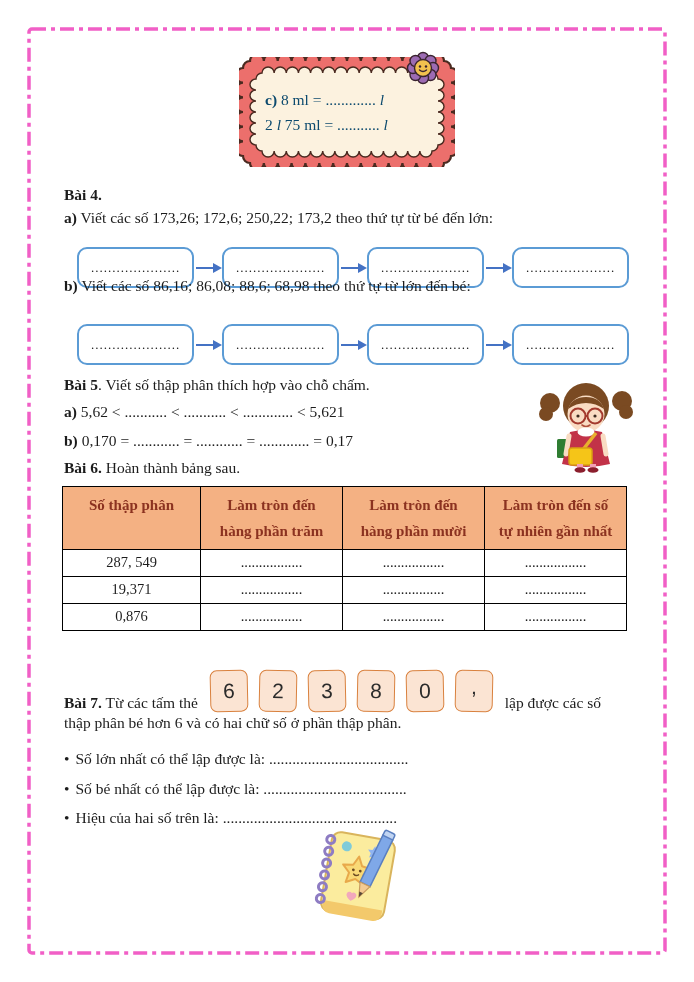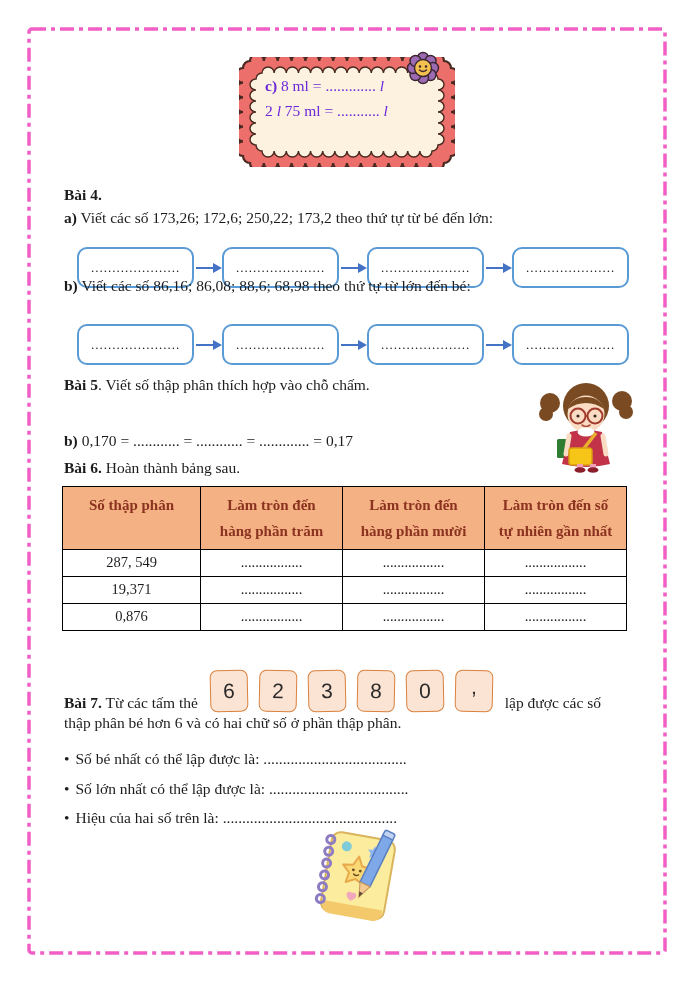--- a/index.html
+++ b/index.html
@@ -7,22 +7,22 @@
     position:relative;width:694px;height:982px;background:#ffffff;overflow:hidden;
     font-family:"Liberation Serif", serif;color:#1c1c1c;font-size:15.5px;
   }
   .page-border{position:absolute;left:0;top:0;pointer-events:none;}
 
   
   .callout{position:absolute;left:239px;top:57px;width:216px;height:110px;}
   .callout-frame{position:absolute;left:0;top:0;}
   .callout-text{
     position:absolute;left:26px;top:20px;width:168px;height:70px;
-    display:flex;flex-direction:column;justify-content:flex-start;gap:7px;
-    font-size:15.5px;color:#6d28d9;
+    display:flex;flex-direction:column;justify-content:center;gap:7px;
+    font-size:15.5px;color:#0c4a6e;
   }
   .c-line i{font-family:"Liberation Serif",serif;}
   .flower{position:absolute;right:12px;top:-8px;}
 
   
   .line{position:absolute;left:64px;white-space:nowrap;}
   .bold{font-weight:bold;}
 
   
   .seq-row{position:absolute;left:77px;width:552px;display:flex;align-items:center;}
@@ -139,20 +139,21 @@
     <div class="seq-box">
         <span class="dots">.....................</span>
       </div>
     <span class="arrow"></span>
     <div class="seq-box">
         <span class="dots">.....................</span>
       </div>
   </div>
 
   <div class="line" style="top:376px;"><b>Bài 5</b><span>. Viết số thập phân thích hợp vào chỗ chấm.</span></div>
+  <div class="line" style="top:403px;"><b>a)</b><span> 5,62 &lt; ........... &lt; ........... &lt; ............. &lt; 5,621</span></div>
   <div class="line" style="top:432px;"><b>b)</b><span> 0,170 = ............ = ............ = ............. = 0,17</span></div>
 
   <svg class="girl" width="106" height="100" viewBox="0 0 106 100">
     <circle cx="17" cy="30" r="10" fill="#7A4A22"></circle>
       <circle cx="13" cy="41" r="7" fill="#7A4A22"></circle>
     <circle cx="89" cy="28" r="10" fill="#7A4A22"></circle>
       <circle cx="93" cy="39" r="7" fill="#7A4A22"></circle>
     <circle cx="53" cy="33" r="23" fill="#7A4A22"></circle>
     <circle cx="53" cy="41" r="18.5" fill="#F9DCC3"></circle>
     <path d="M35,36 q4,-12 18,-12 q14,0 18,12 q-8,-6 -18,-6 q-10,0 -18,6Z" fill="#7A4A22"></path>
@@ -235,22 +236,22 @@
         </div>
       <div class="card comma">
           <span>,</span>
         </div>
     </div>
     <span class="seg">lập được các số</span>
   </div>
   <div class="line" style="top:714px;">thập phân bé hơn 6 và có hai chữ số ở phần thập phân.</div>
 
   <div class="bullets">
+    <div class="bullet-line"><span class="b">•</span><span>Số lớn nhất có thể lập được là: ....................................</span></div>
     <div class="bullet-line"><span class="b">•</span><span>Số bé nhất có thể lập được là: .....................................</span></div>
-    <div class="bullet-line"><span class="b">•</span><span>Số lớn nhất có thể lập được là: ....................................</span></div>
     <div class="bullet-line"><span class="b">•</span><span>Hiệu của hai số trên là: .............................................</span></div>
   </div>
 
   <svg class="notebook" width="132" height="114" viewBox="0 0 132 114">
     <g transform="rotate(10 66 57)">
       <rect x="32" y="12" width="64" height="80" rx="9" fill="#FBEC9E" stroke="#D9B45C" stroke-width="2"></rect>
       <path d="M34,82 h60 v4 a8,8 0 0 1 -8,8 h-44 a8,8 0 0 1 -8,-8 Z" fill="#F3C96B"></path>
       <g fill="none" stroke="#8E7CC3" stroke-width="3">
         <circle cx="31" cy="21" r="4"></circle>
           <circle cx="31" cy="33" r="4"></circle>

